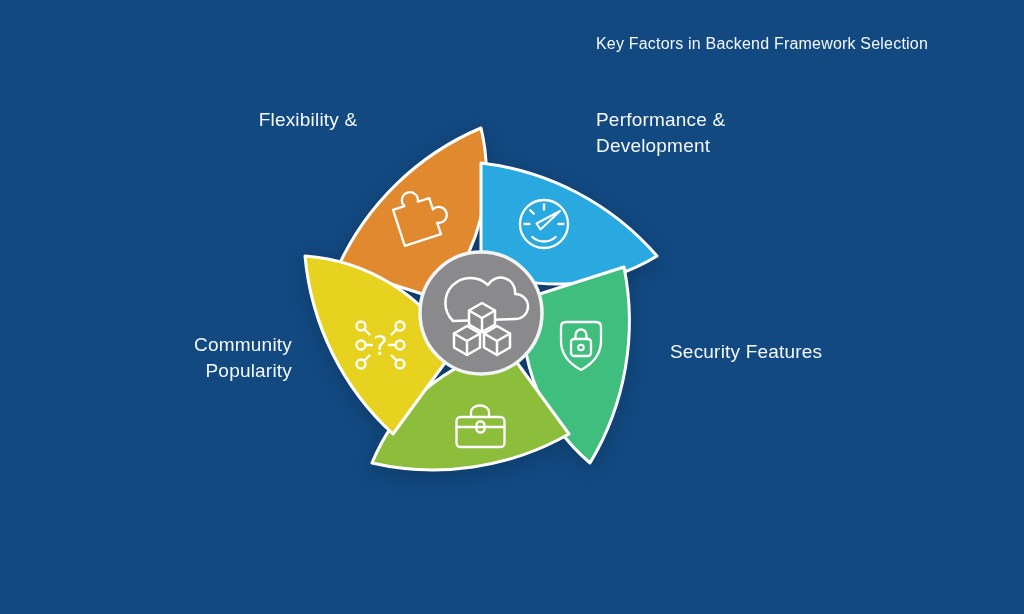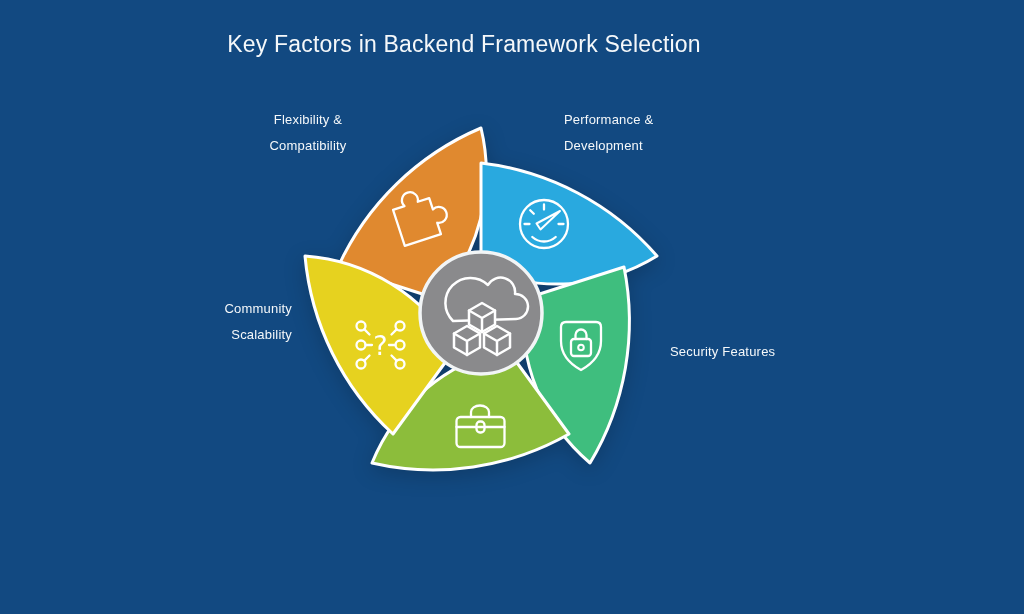--- a/index.html
+++ b/index.html
@@ -3,29 +3,29 @@
 <meta charset="utf-8">
 <style>
   html,body { margin:0; padding:0; }
   body {
     width:1024px; height:614px; position:relative; overflow:hidden;
     font-family:"Liberation Sans", sans-serif;
     background:#0f4378;
   }
   #stage { position:absolute; top:0; left:0; width:1024px; height:614px; }
   .lbl {
-    position:absolute; font-size:13px; line-height:26px; color:#F5F8FA;
+    position:absolute; font-size:19px; line-height:26px; color:#F5F8FA;
     font-weight:400; letter-spacing:0.2px;
   }
-  #page-title { top:31px; left:0; width:928px; text-align:center; font-size:23px; }
+  #page-title { top:31px; left:0; width:928px; text-align:right; font-size:16px; }
   #lbl-flex  { top:107px; left:198px; width:220px; text-align:center; }
-  #lbl-perf  { top:107px; left:564px; width:230px; text-align:left; }
+  #lbl-perf  { top:107px; left:596px; width:230px; text-align:left; }
   #lbl-sec   { top:339px; left:670px; width:230px; text-align:left; }
   #lbl-ease  { top:505px; left:370px; width:221px; text-align:center; }
-  #lbl-comm  { top:296px; left:92px;  width:200px; text-align:right; }
+  #lbl-comm  { top:332px; left:92px;  width:200px; text-align:right; }
   svg { display:block; }
   .wheel { filter:drop-shadow(0 5px 10px rgba(0,0,0,0.18)); }
 </style>
 </head>
 <body>
 
 <div id="stage">
   <svg width="1024" height="614" viewBox="0 0 1024 614">
 
     <rect x="0" y="0" width="1024" height="614" fill="#124981"></rect>
@@ -96,30 +96,29 @@
           </g>
         </g>
       </g>
     </g>
   </svg>
 
   <div class="lbl" id="page-title">Key Factors in Backend Framework Selection</div>
 
   <div class="lbl" id="lbl-flex">
     <div>Flexibility &amp;</div>
-    <div>Compatibility</div>
   </div>
 
   <div class="lbl" id="lbl-perf">
     <div>Performance &amp;</div>
     <div>Development</div>
   </div>
 
   <div class="lbl" id="lbl-sec">
     <div>Security Features</div>
   </div>
 
 
   <div class="lbl" id="lbl-comm">
     <div>Community</div>
-    <div>Scalability</div>
+    <div>Popularity</div>
   </div>
 </div>
 
 </body></html>

